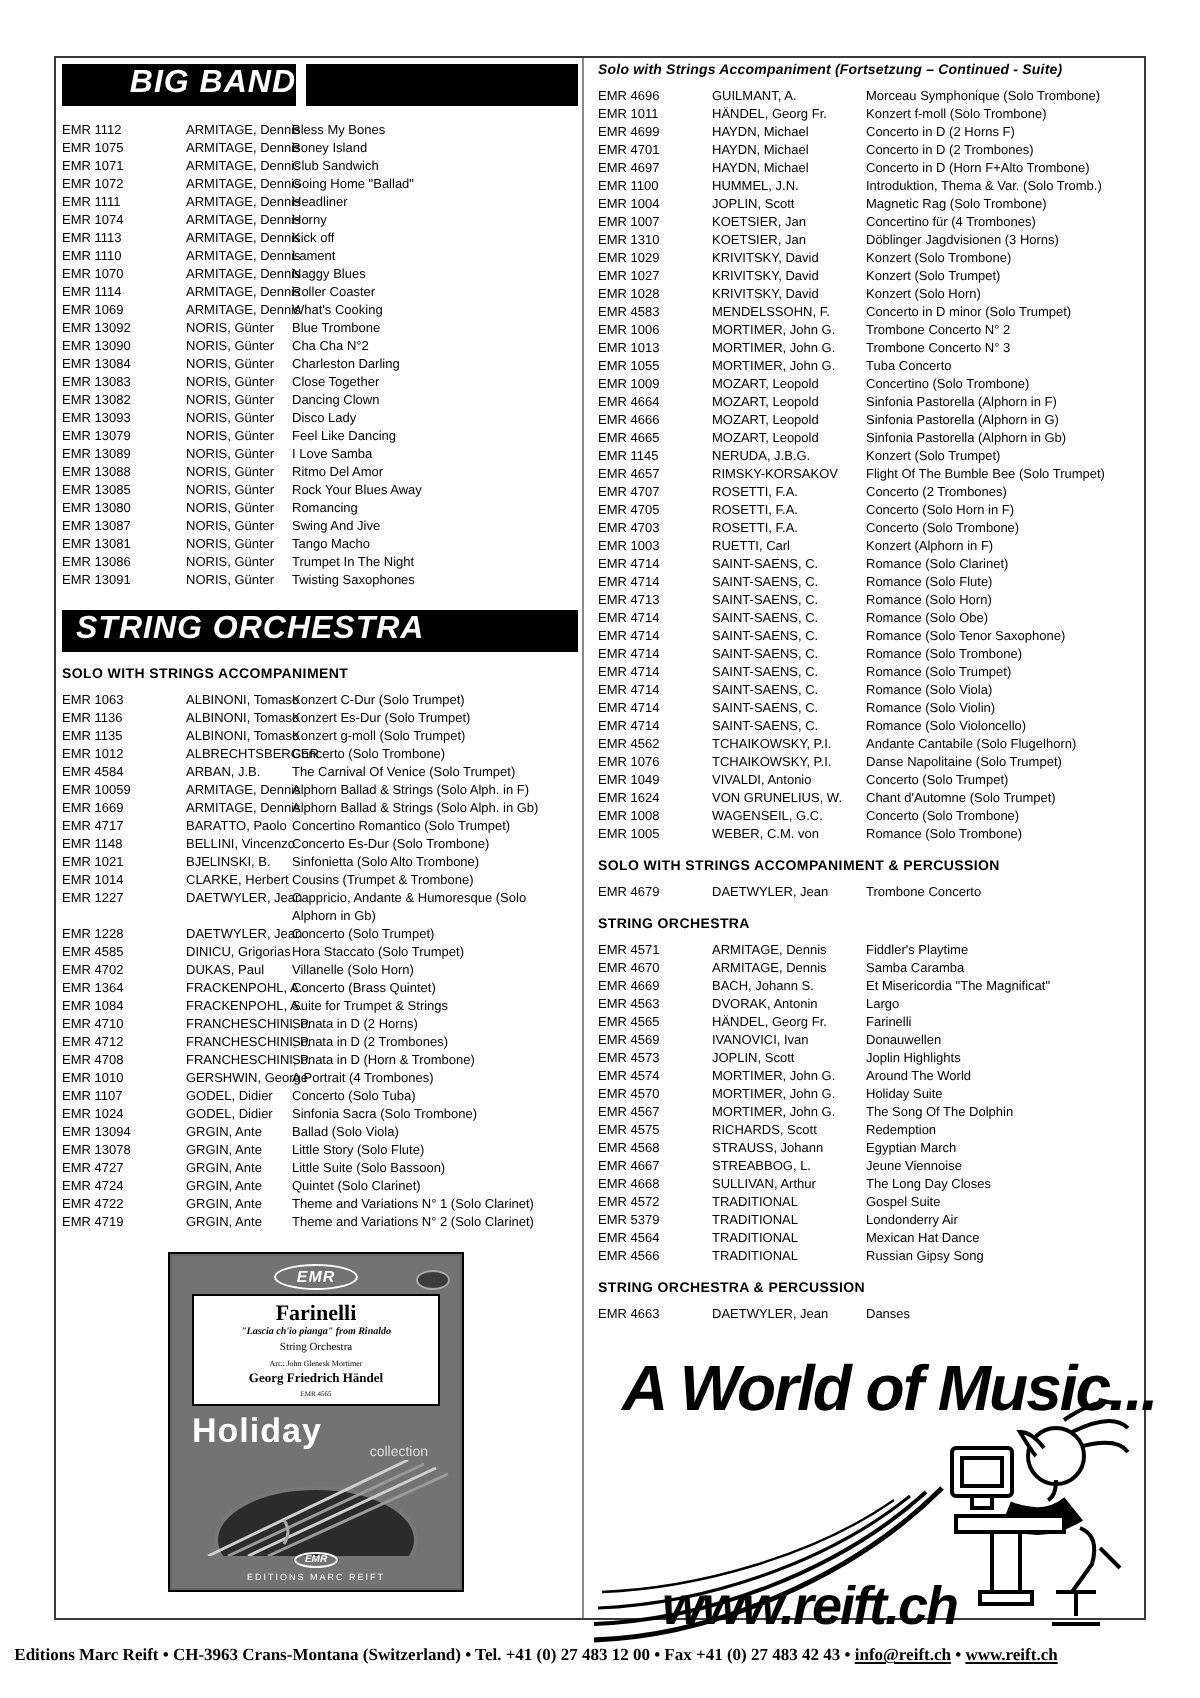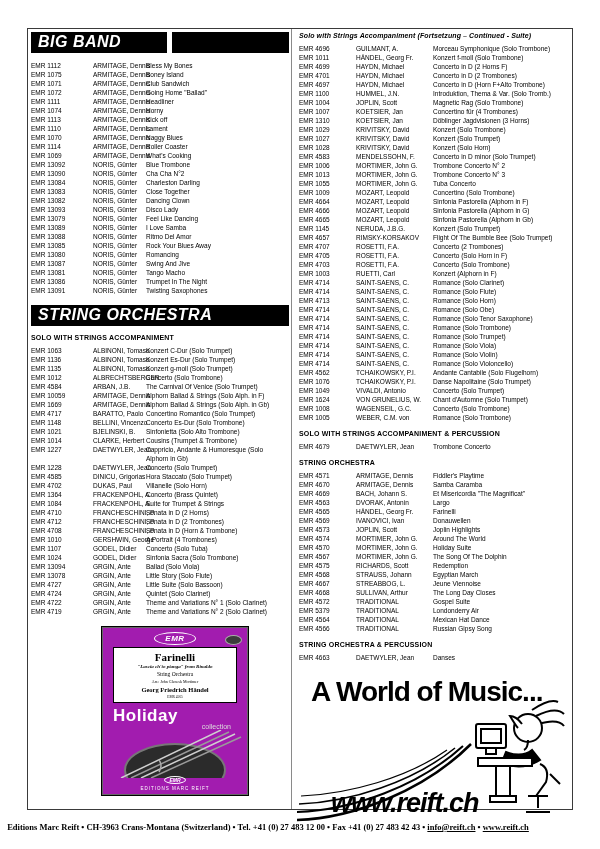--- a/index.html
+++ b/index.html
@@ -6,53 +6,53 @@
   html,body { width:600px; height:849px; background:#fff; font-family:"Liberation Sans", sans-serif; color:#000; }
   .page { position:relative; width:600px; height:849px; background:#fff; overflow:hidden; }
   .content-box { position:absolute; left:27px; top:28px; width:546px; height:782px; border:1px solid #3a3a3a; background:#fff; }
   .divider { position:absolute; left:263px; top:0; width:1px; height:100%; background:#8a8a8a; }
   .col { position:absolute; top:3px; }
   .col-left  { left:3px;  width:258px; }
   .col-right { left:271px; width:269px; top:2px; }
 
   .band-header { display:flex; gap:5px; height:21px; margin-bottom:8px; }
   .black-bar { background:#000; color:#fff; }
-  .title-bar { width:136px; font-weight:bold; font-style:italic; font-size:16px; letter-spacing:.5px; padding:1px 0 0 7px; }
+  .title-bar { width:117px; font-weight:bold; font-style:italic; font-size:16px; letter-spacing:.5px; padding:1px 0 0 7px;text-align:right; }
   .filler-bar { flex:1; }
   .full-bar { height:21px; font-weight:bold; font-style:italic; font-size:16px; letter-spacing:.5px; padding:1px 0 0 7px; margin:10px 0 7px 0; }
 
   .rows { line-height:9px; font-size:6.5px; }
   .rows .row { display:grid; }
   .rows-left  .row { grid-template-columns:62px 53px 129px; }
   .rows-right .row { grid-template-columns:57px 77px 134px; }
   .rows .c-code, .rows .c-composer { white-space:nowrap; overflow:visible; }
   .subhead { font-size:7px; font-weight:bold; line-height:9px; margin:7px 0 4px 0; letter-spacing:.2px; }
   .cont-head { font-size:7px; font-weight:bold; font-style:italic; line-height:9px; margin-bottom:4px; letter-spacing:.1px; }
 
   
-  .farinelli { position:absolute; left:74px; top:598px; width:146px; height:168px; background:#a21caf; border:1px solid #666; outline:1px solid #000; }
+  .farinelli { position:absolute; left:57px; top:598px; width:146px; height:168px; background:#737373; border:1px solid #666; outline:1px solid #000; }
   .f-logo { width:42px; height:13px; margin:4px auto 2px auto; border:1px solid #fff; border-radius:50%; color:#fff; font-size:8px; font-weight:bold; font-style:italic; text-align:center; line-height:12px; letter-spacing:.5px; }
   .f-badge { position:absolute; right:5px; top:7px; width:17px; height:10px; border:1px solid #aaa; border-radius:50%; background:#3c3c3c; }
   .f-panel { background:#fff; border:1px solid #000; margin:2px 10px 0 10px; padding:3px 2px 3px 2px; text-align:center; font-family:"Liberation Serif", serif; }
   .f-title { font-size:11px; font-weight:bold; }
   .f-sub { font-size:5px; font-weight:bold; font-style:italic; margin-top:1px; }
   .f-ens { font-size:5.5px; margin-top:2px; }
   .f-arr { font-size:4px; margin-top:2px; }
   .f-comp { font-size:6.5px; font-weight:bold; margin-top:2px; }
   .f-code { font-size:3.5px; margin-top:2px; }
   .f-strings { color:#fff; font-size:17px; font-weight:bold; padding-left:10px; margin-top:3px; letter-spacing:.5px; }
   .f-coll { color:#ddd; font-size:7px; text-align:right; padding-right:16px; margin-top:-3px; }
   .f-cello { display:block; margin-top:0; }
   .f-foot { position:absolute; bottom:3px; left:0; right:0; text-align:center; color:#fff; }
   .f-foot-logo { display:inline-block; width:22px; height:8px; border:1px solid #fff; border-radius:50%; font-size:5px; font-weight:bold; font-style:italic; line-height:7px; margin-bottom:1px; }
   .f-publisher { font-size:4.5px; letter-spacing:1px; }
 
   
   .world-ad { position:relative; height:158px; margin-top:14px; }
-  .w-headline { font-size:28px; font-weight:bold; letter-spacing:-1px; white-space:nowrap; padding-left:12px; }
+  .w-headline { font-size:32px; font-weight:bold; font-style:italic; letter-spacing:-1px; white-space:nowrap; padding-left:12px; }
   .w-lines { position:absolute; left:30px; top:34px; width:150px; text-align:center; font-weight:bold; font-style:italic; font-size:10.5px; line-height:12px; }
   .w-swoosh { position:absolute; left:-4px; top:62px; }
   .w-cartoon { position:absolute; right:2px; top:24px; }
   .w-url { position:absolute; left:32px; top:112px; font-size:27px; font-weight:bold; font-style:italic; letter-spacing:-1px; }
 
   .footer { position:absolute; left:0; top:822px; width:536px; text-align:center; font-family:"Liberation Serif", serif; font-weight:bold; font-size:8.5px; }
   .footer a { color:#000; }
 </style>
 </head>
 <body>

